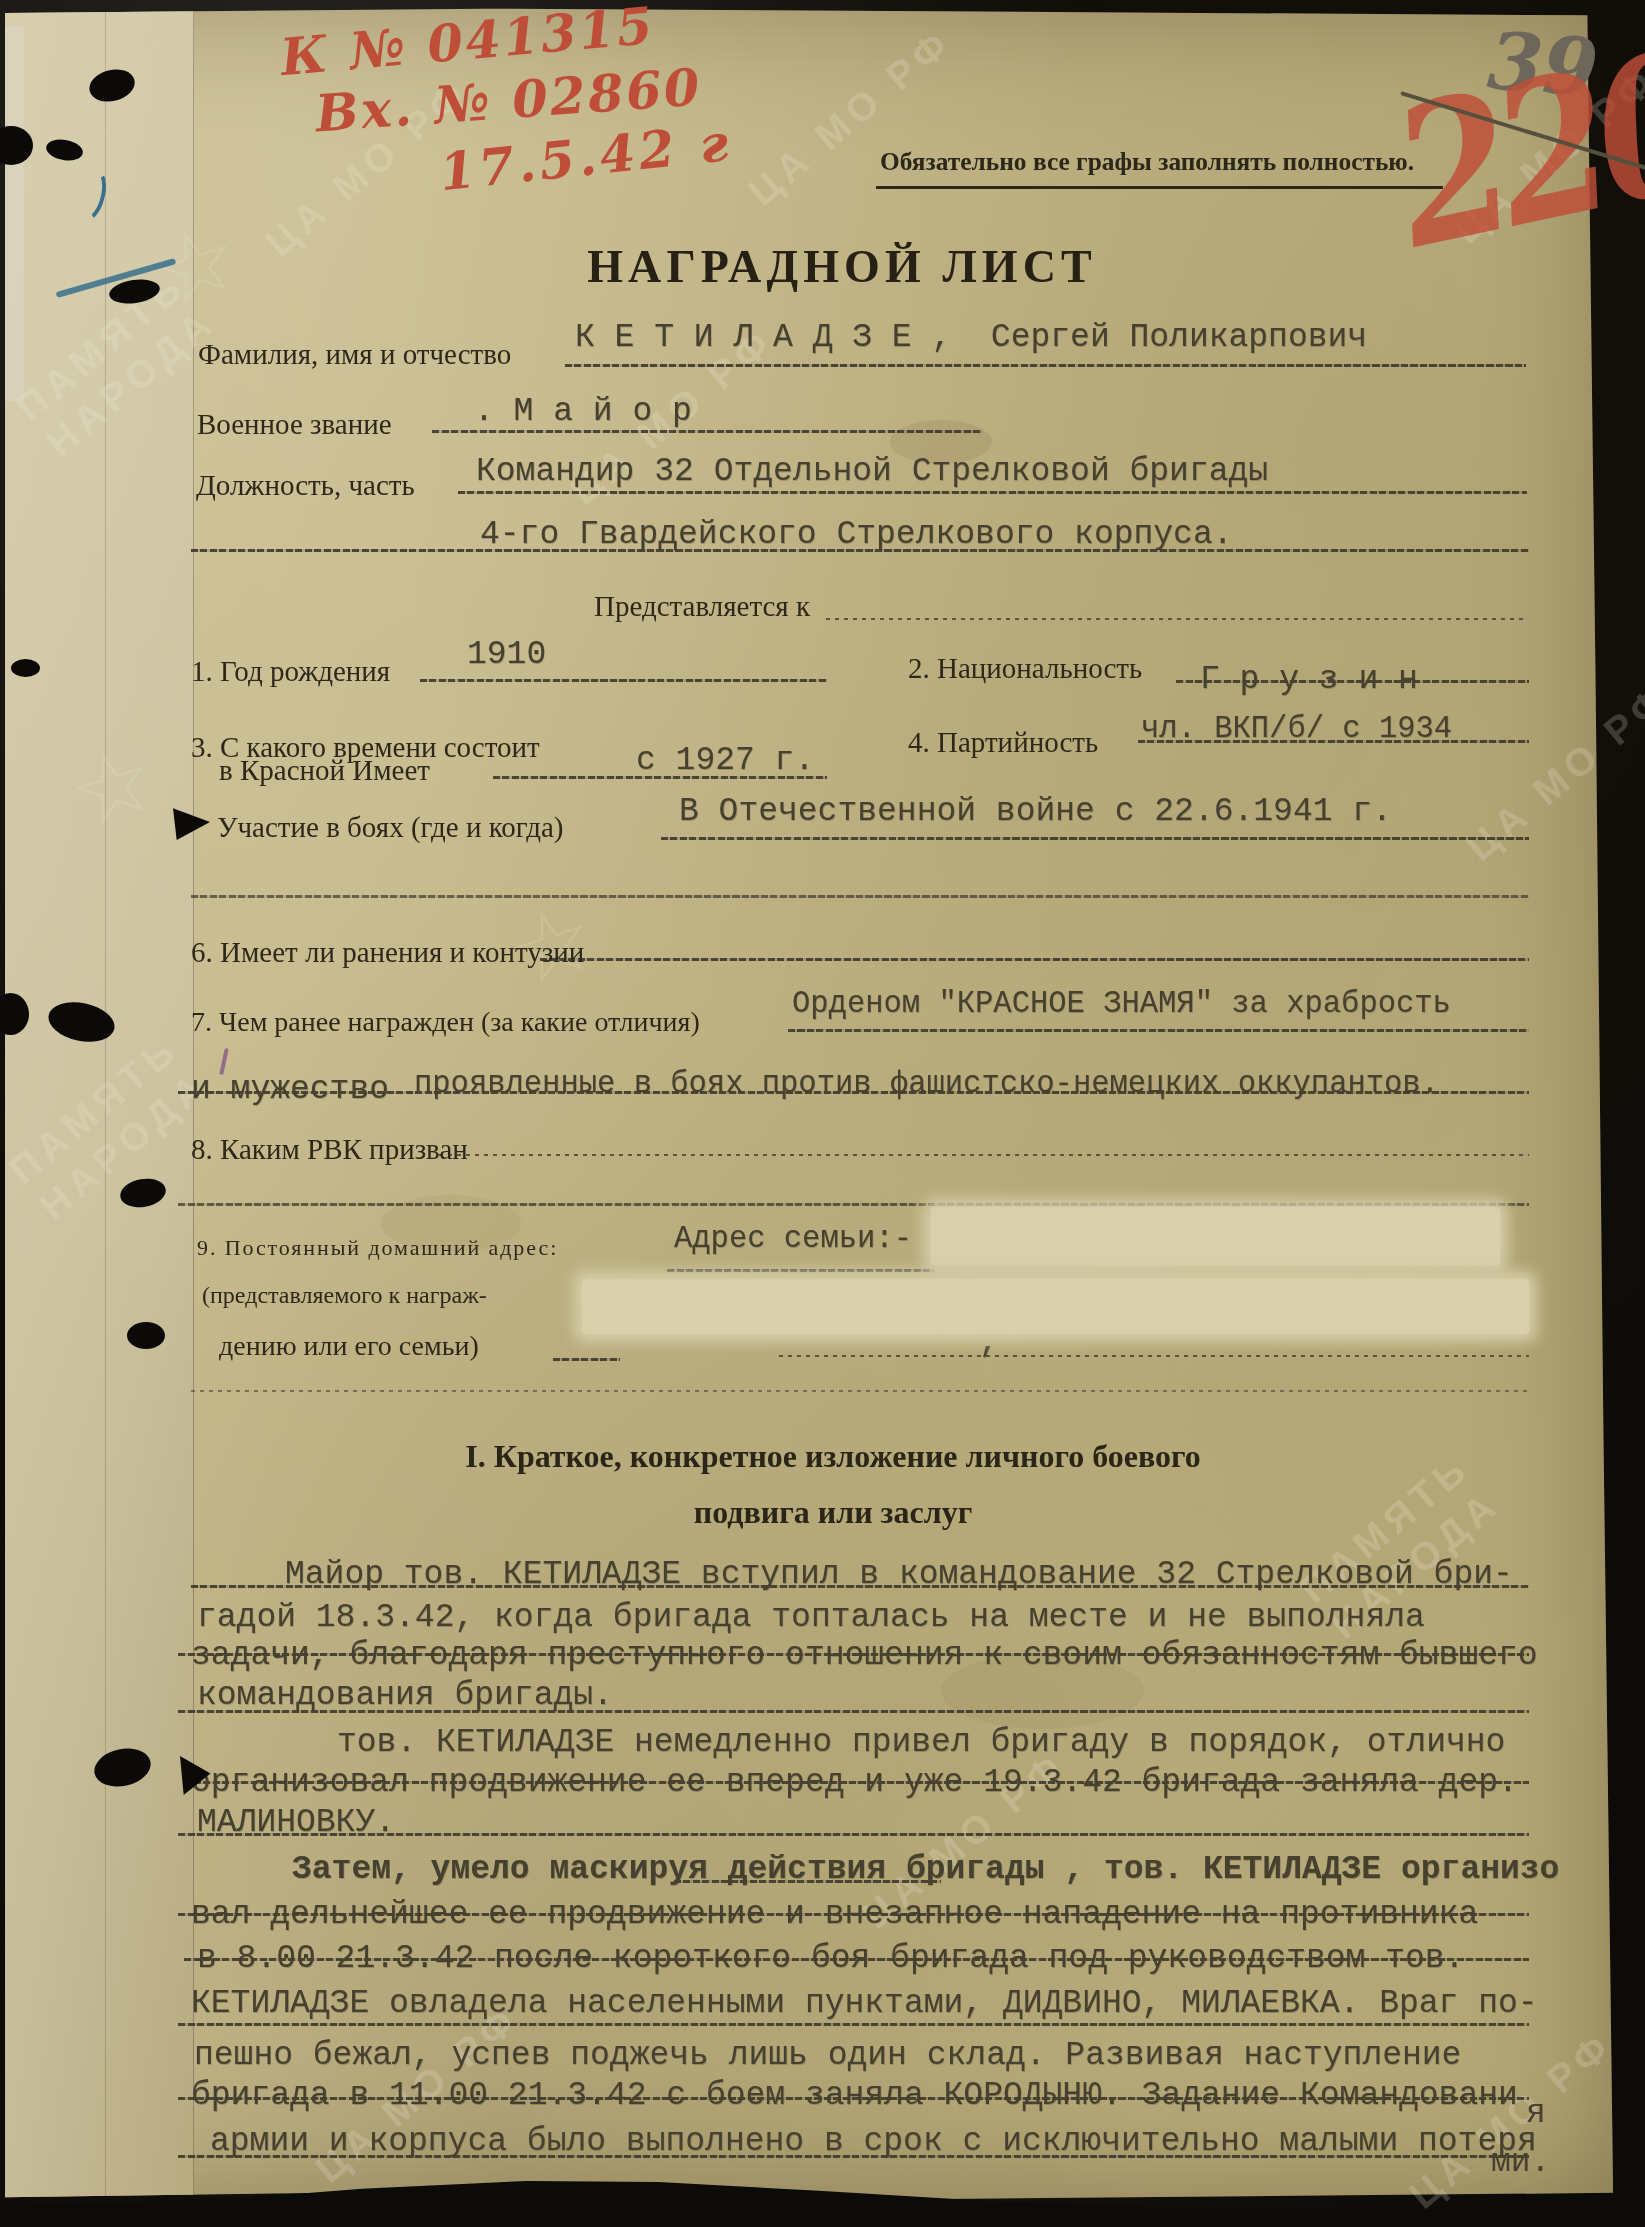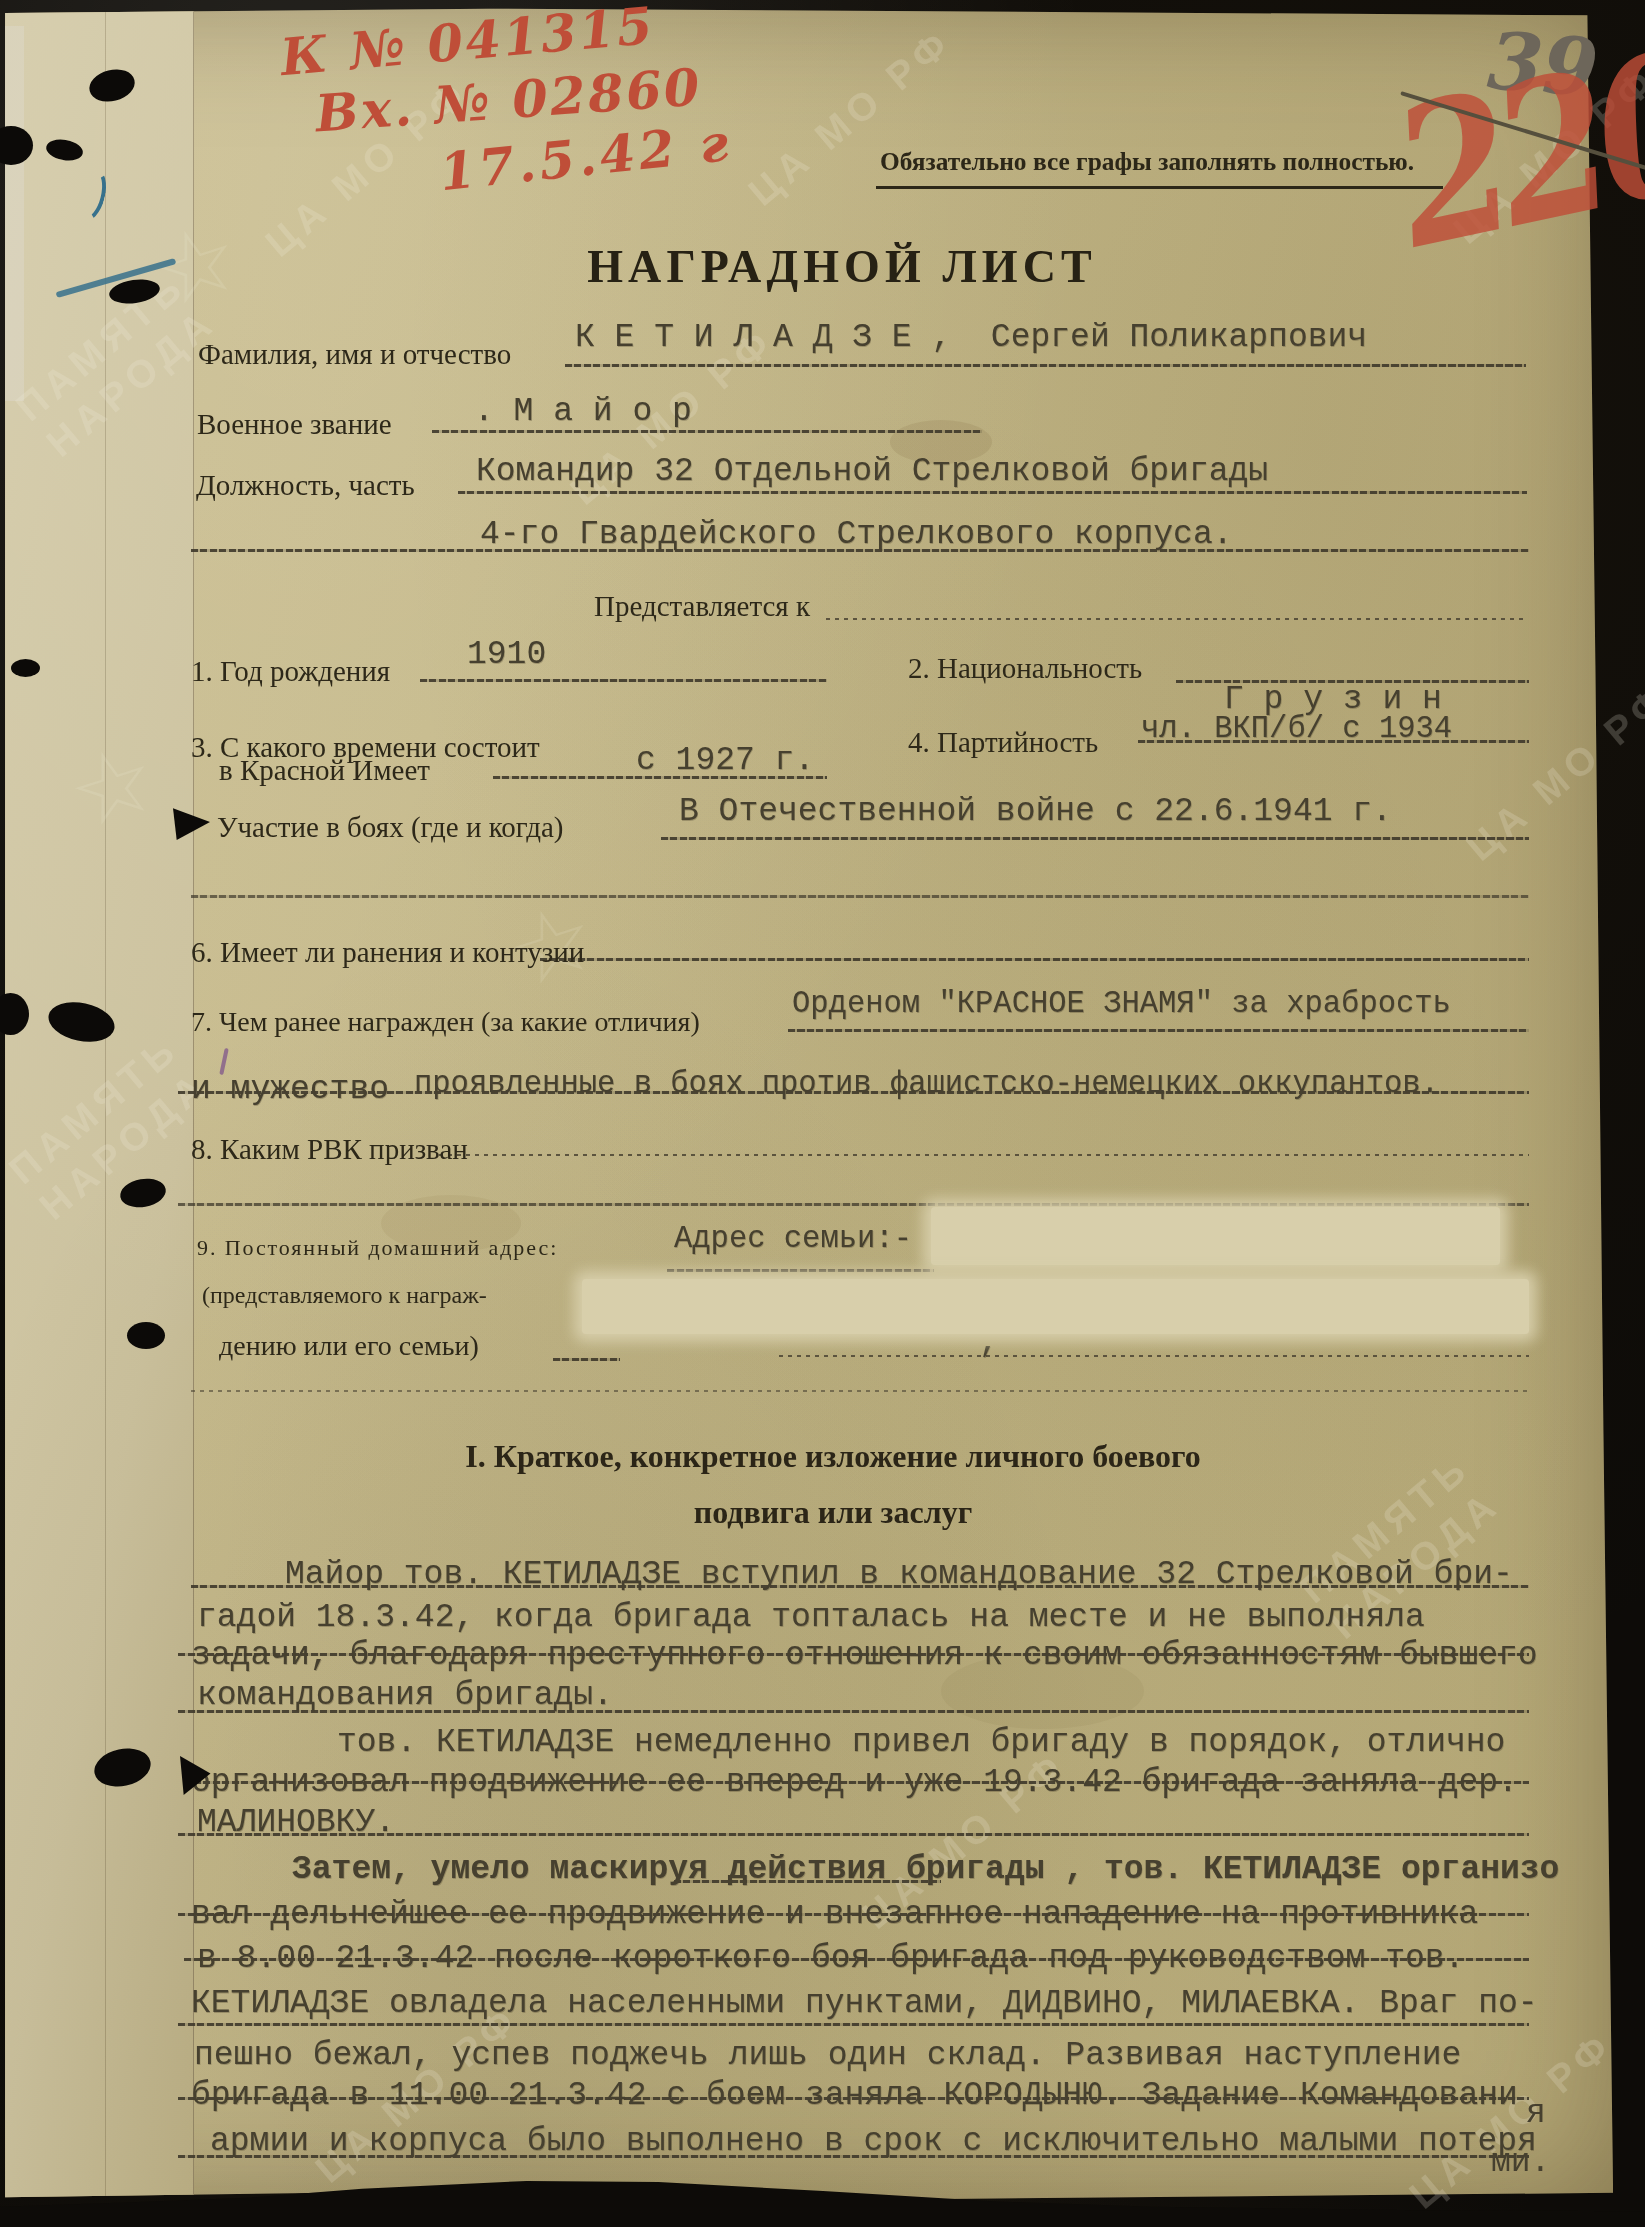--- a/index.html
+++ b/index.html
@@ -107,21 +107,21 @@
 <div class="tw" style="left:480px;top:516px;">4-го Гвардейского Стрелкового корпуса.</div>
 <div class="rd" style="left:191px;top:549px;width:1338px;"></div>
 
 <div class="lb" style="left:594px;top:590px;">Представляется к</div>
 <div class="rs" style="left:826px;top:618px;width:702px;"></div>
 
 <div class="lb" style="left:191px;top:655px;">1. Год рождения</div>
 <div class="tw" style="left:467px;top:636px;">1910</div>
 <div class="rd" style="left:420px;top:679px;width:407px;"></div>
 <div class="lb" style="left:908px;top:652px;">2. Национальность</div>
-<div class="tw" style="left:1200px;top:681px;margin-left:24px;">Г р у з и н</div>
+<div class="tw" style="left:1200px;top:661px;">Г р у з и н</div>
 <div class="rd" style="left:1176px;top:680px;width:353px;"></div>
 
 <div class="lb" style="left:191px;top:731px;">3. С какого времени состоит</div>
 <div class="lb" style="left:219px;top:754px;">в Красной Имеет</div>
 <div class="tw" style="left:636px;top:742px;">с 1927 г.</div>
 <div class="rd" style="left:493px;top:776px;width:334px;"></div>
 <div class="lb" style="left:908px;top:726px;">4. Партийность</div>
 <div class="tw" style="left:1141px;top:712px;font-size:30.5px;">чл. ВКП/б/ с 1934</div>
 <div class="rd" style="left:1138px;top:740px;width:391px;"></div>
 

